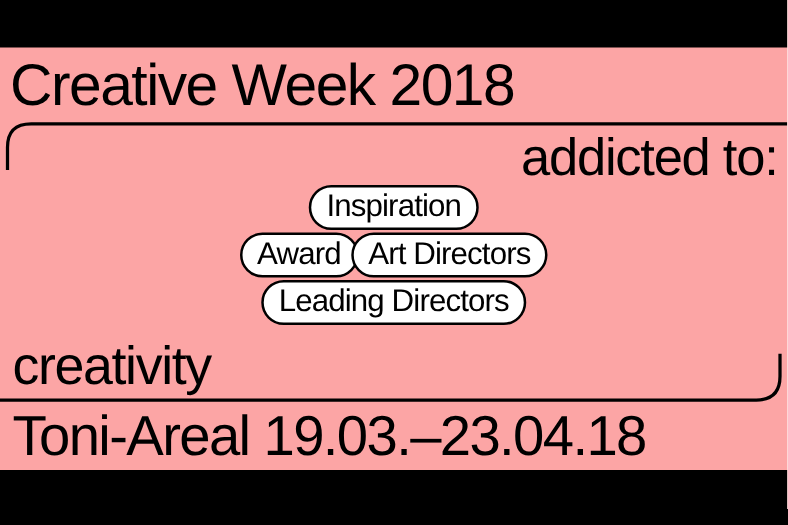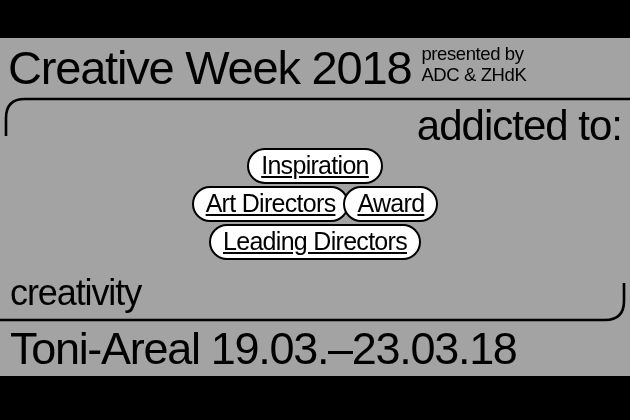--- a/index.html
+++ b/index.html
@@ -7,21 +7,21 @@
     padding: 0;
     background: #ffffff;
   }
   body {
     font-family: "Liberation Sans", sans-serif;
   }
   #poster {
     position: relative;
     width: 630px;
     height: 420px;
-    background: #a3a3a3;
+    background: #fca5a5;
     overflow: hidden;
   }
 
   
   .bar {
     position: absolute;
     left: 0;
     width: 630px;
     background: #000000;
   }
@@ -83,41 +83,40 @@
     position: absolute;
     left: 0;
     top: 148px;
     width: 630px;
   }
   .pill-row {
     display: flex;
     justify-content: center;
     align-items: flex-end;
     margin-bottom: 2px;
-    text-decoration: underline;
   }
   .pill {
     border: 2.4px solid #000000;
     border-radius: 999px;
     padding: 0px 12px 2px 12px;
     font-size: 25px;
     line-height: 30px;
     letter-spacing: -0.7px;
     color: #000000;
     background: #ffffff;
     white-space: nowrap;
     margin: 0 -3px;
   }
 
   
   .creativity {
     position: absolute;
     left: 10px;
     top: 268px;
-    font-size: 36px;
+    font-size: 43px;
     line-height: 50px;
     letter-spacing: -1.1px;
     color: #000000;
     white-space: nowrap;
   }
   .venue {
     position: absolute;
     left: 10px;
     top: 323px;
     font-size: 45px;
@@ -130,47 +129,43 @@
 </head>
 <body>
 
 <div id="poster">
 
   <div class="bar bar-top"></div>
   <div class="bar bar-bottom"></div>
 
   <div class="headline-row">
     <div class="main-title">Creative Week 2018</div>
-    <div class="presented">
-      <div>presented by</div>
-      <div>ADC &amp; ZHdK</div>
-    </div>
   </div>
 
   <svg class="bracket" viewBox="0 0 630 240" preserveAspectRatio="none">
     <path d="M 6 44 L 6 26 Q 6 7 25 7 L 630 7" fill="none" stroke="#000000" stroke-width="2.6"></path>
     <path d="M 624 191 L 624 209 Q 624 228 605 228 L 0 228" fill="none" stroke="#000000" stroke-width="2.6"></path>
   </svg>
 
   <div class="addicted">addicted to:</div>
 
   <div class="pills">
 
     <div class="pill-row">
       <div class="pill">Inspiration</div>
     </div>
 
     <div class="pill-row">
+      <div class="pill">Award</div>
       <div class="pill">Art Directors</div>
-      <div class="pill">Award</div>
     </div>
 
     <div class="pill-row">
       <div class="pill">Leading Directors</div>
     </div>
 
   </div>
 
   <div class="creativity">creativity</div>
 
-  <div class="venue">Toni-Areal 19.03.–23.03.18</div>
+  <div class="venue">Toni-Areal 19.03.–23.04.18</div>
 
 </div>
 
 </body></html>

